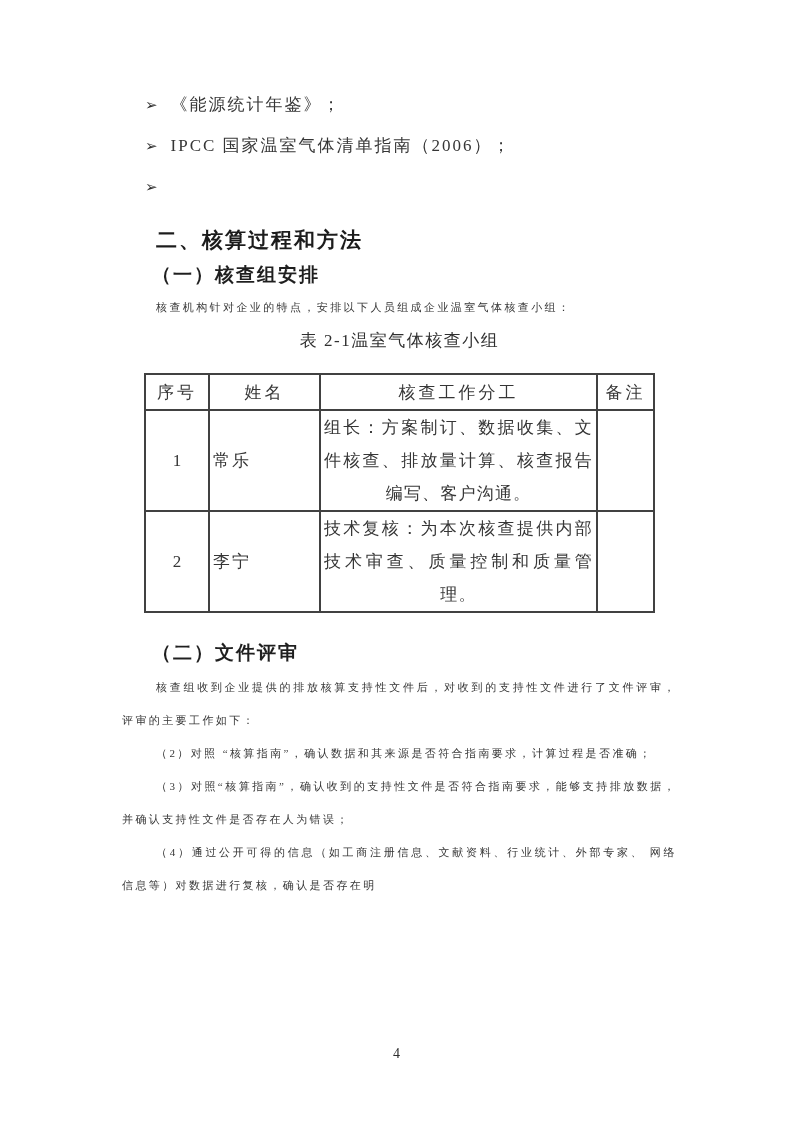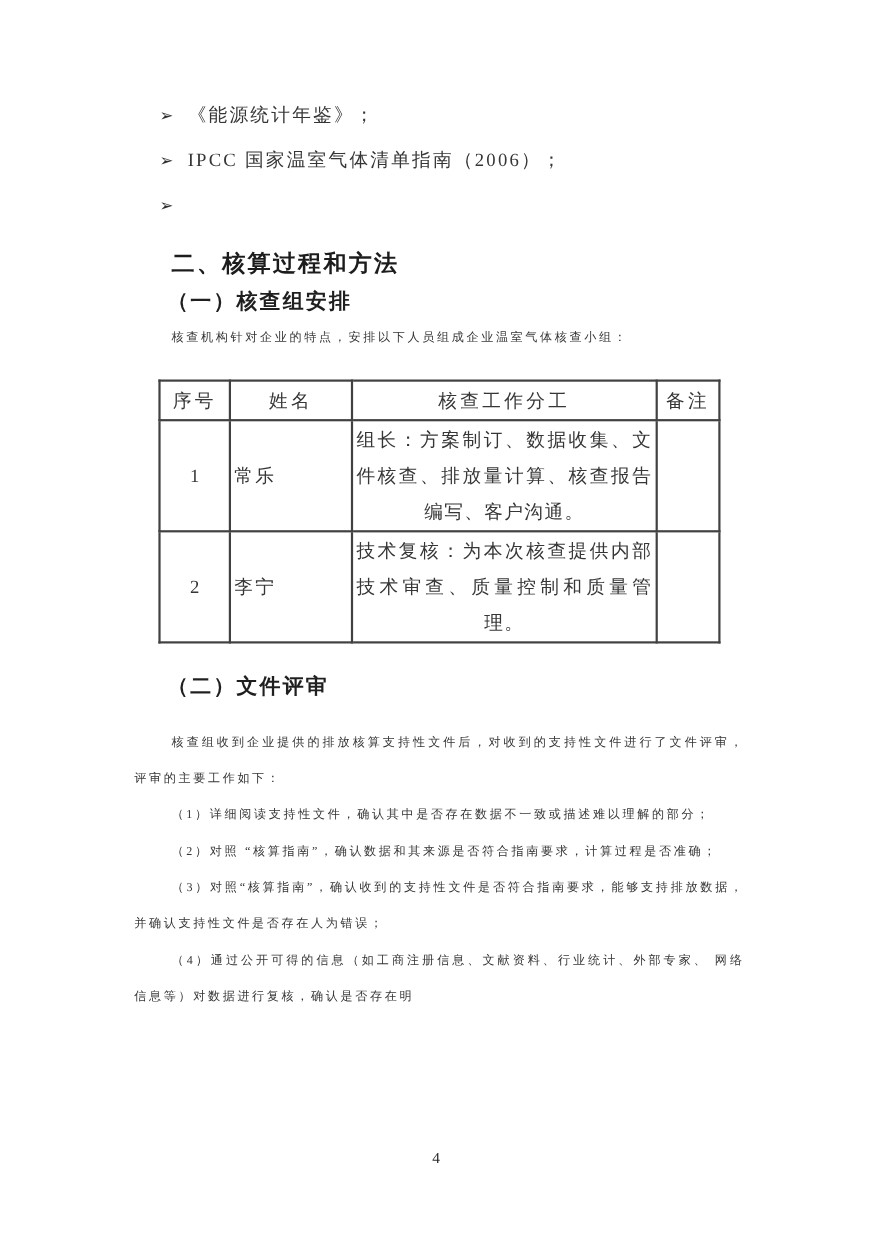--- a/index.html
+++ b/index.html
@@ -67,21 +67,21 @@
     margin: 0;
     font-size: 11px;
     line-height: 33px;
     letter-spacing: 2.4px;
     text-align: justify;
     text-justify: inter-ideograph;
     text-indent: 34px;
     color: #363636;
   }
   .p-first { margin-top: 4px; }
-  .p-intro { margin-top: 22px; }
+  .p-intro { margin-top: 6px; }
   
   .tbl-caption {
     margin-top: 6px;
     height: 22px;
     line-height: 22px;
     text-align: center;
     font-size: 17px;
     letter-spacing: 1.5px;
     color: #303030;
   }
@@ -148,20 +148,21 @@
       <span class="marker">➢</span>
     </li>
   </ul>
 
   <h1 class="h-main">二、核算过程和方法</h1>
 
   <h2 class="h-sub">（一）核查组安排</h2>
 
   <p class="body-p p-first">核查机构针对企业的特点，安排以下人员组成企业温室气体核查小组：</p>
 
+  <div class="tbl-caption">表 2-1温室气体核查小组</div>
 
   <table class="team">
     <colgroup>
       <col class="col-no">
         <col class="col-name">
         <col class="col-duty">
         <col class="col-note">
     </colgroup>
     <thead>
       <tr>
@@ -184,20 +185,19 @@
         <td class="c-duty">技术复核：为本次核查提供内部技术审查、质量控制和质量管理。</td>
         <td class="c-note"></td>
       </tr>
     </tbody>
   </table>
 
   <h2 class="h-sub h-sub2">（二）文件评审</h2>
 
   <p class="body-p p-intro">核查组收到企业提供的排放核算支持性文件后，对收到的支持性文件进行了文件评审，评审的主要工作如下：</p>
 
-  <p class="body-p">（1）详细阅读支持性文件，确认其中是否存在数据不一致或描述难以理解的部分；</p>
   <p class="body-p">（2）对照 “核算指南”，确认数据和其来源是否符合指南要求，计算过程是否准确；</p>
   <p class="body-p">（3）对照“核算指南”，确认收到的支持性文件是否符合指南要求，能够支持排放数据，并确认支持性文件是否存在人为错误；</p>
   <p class="body-p">（4）通过公开可得的信息（如工商注册信息、文献资料、行业统计、外部专家、 网络信息等）对数据进行复核，确认是否存在明</p>
 
   <div class="pageno">4</div>
 
 </div>
 
 </body></html>

